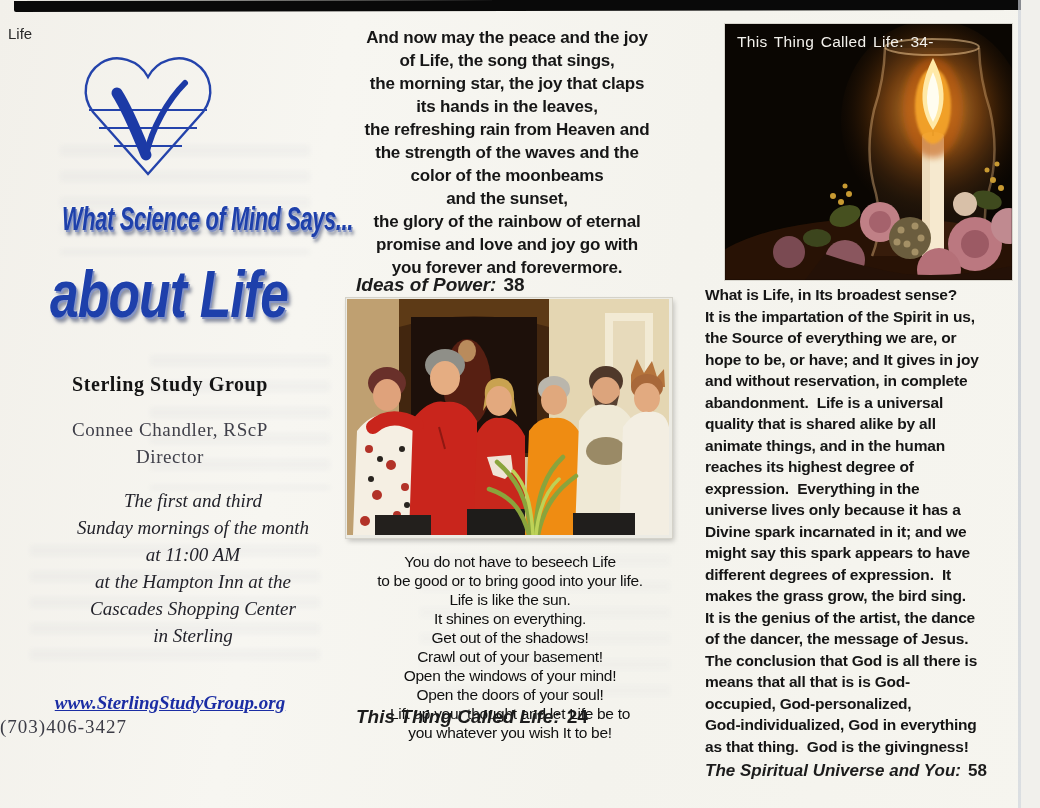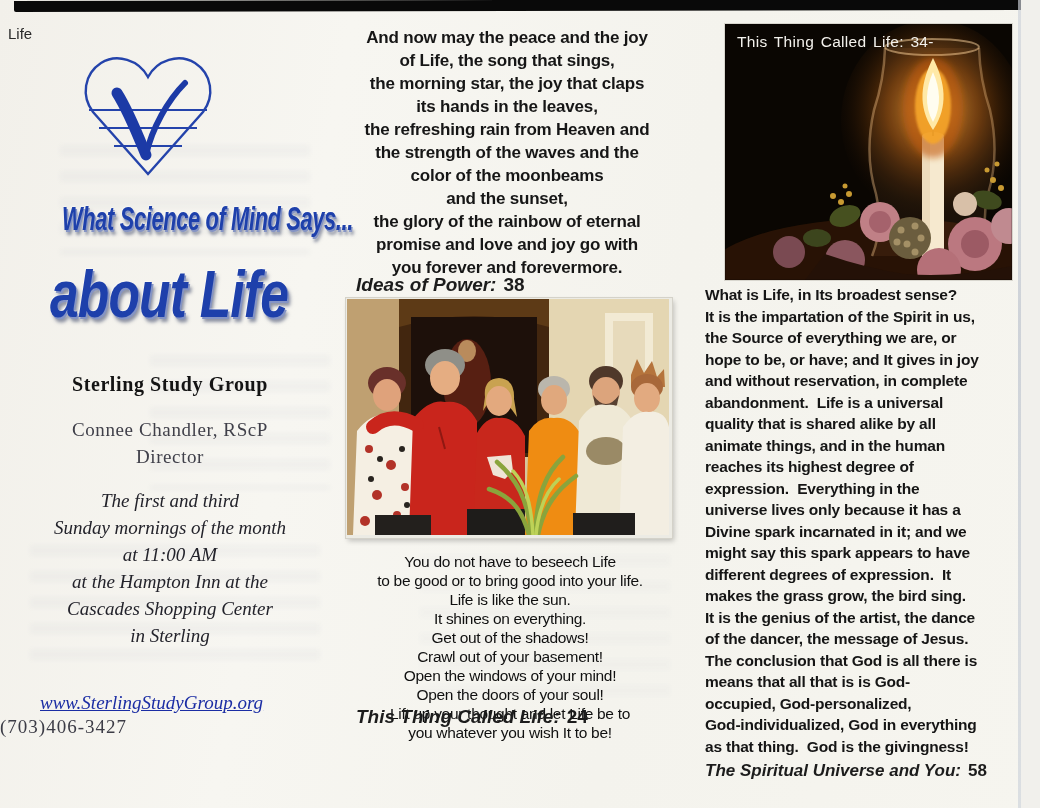--- a/index.html
+++ b/index.html
@@ -28,23 +28,23 @@
   .title2{left:2px;top:256px;width:334px;font-size:66px;letter-spacing:-1px;
           transform:scaleX(.78);transform-origin:50% 50%;white-space:nowrap;}
   .serif{font-family:"Liberation Serif", serif;}
   .org{left:0;top:373px;width:340px;text-align:center;font-weight:700;font-size:20px;
        color:#141414;letter-spacing:.6px;}
   .dname{left:0;top:419px;width:340px;text-align:center;font-size:19px;color:#40404a;
          letter-spacing:.6px;}
   .dtitle{left:0;top:446px;width:340px;text-align:center;font-size:19px;color:#40404a;
           letter-spacing:.6px;}
   .schedule{left:0;top:487px;width:340px;text-align:center;font-style:italic;font-size:19px;
-            line-height:27px;color:#23232b;white-space:pre-line;}
-  .website{left:0;top:692px;width:340px;text-align:left;font-style:italic;font-weight:400;
-           font-size:19px;color:#1b2da4;text-decoration:underline;cursor:pointer;margin-left:40px;}
+            line-height:27px;color:#23232b;white-space:pre-line;padding-left:23px;}
+  .website{left:0;top:692px;width:340px;text-align:center;font-style:italic;font-weight:700;
+           font-size:19px;color:#1b2da4;text-decoration:underline;cursor:pointer;}
   .phone{left:0;top:716px;width:340px;font-size:19px;color:#3c3c46;
          letter-spacing:1px;}
 
   
   .poem{left:346px;top:26px;width:322px;text-align:center;font-weight:700;font-size:17px;
         letter-spacing:-.2px;line-height:23px;color:#161616;white-space:pre-line;}
   .cite{color:#1c1c1c;}
   .cite .t{font-style:italic;}
   .cite .p{margin-left:7px;}
   .poem-cite{left:356px;top:274px;font-size:19px;font-weight:700;}

